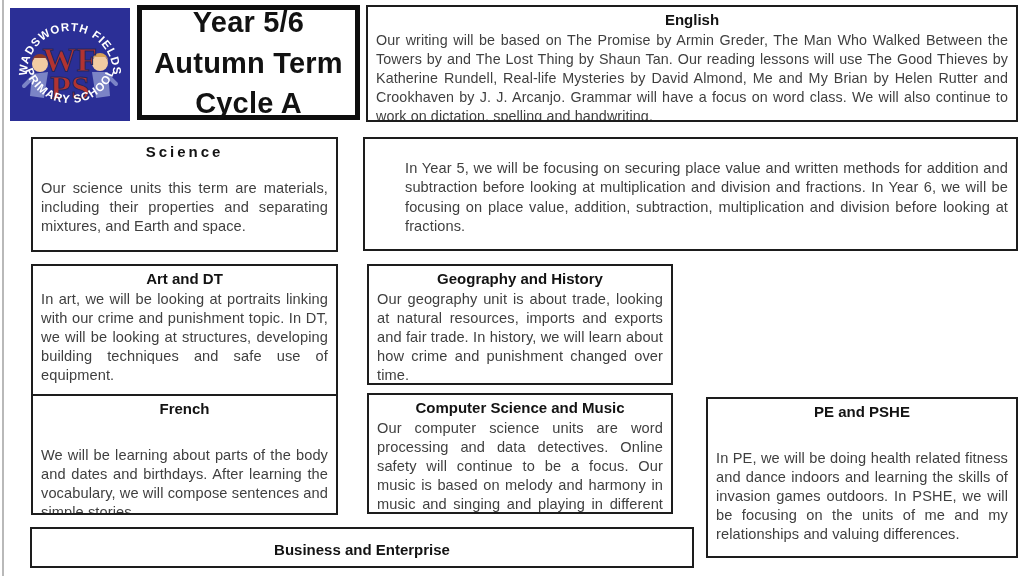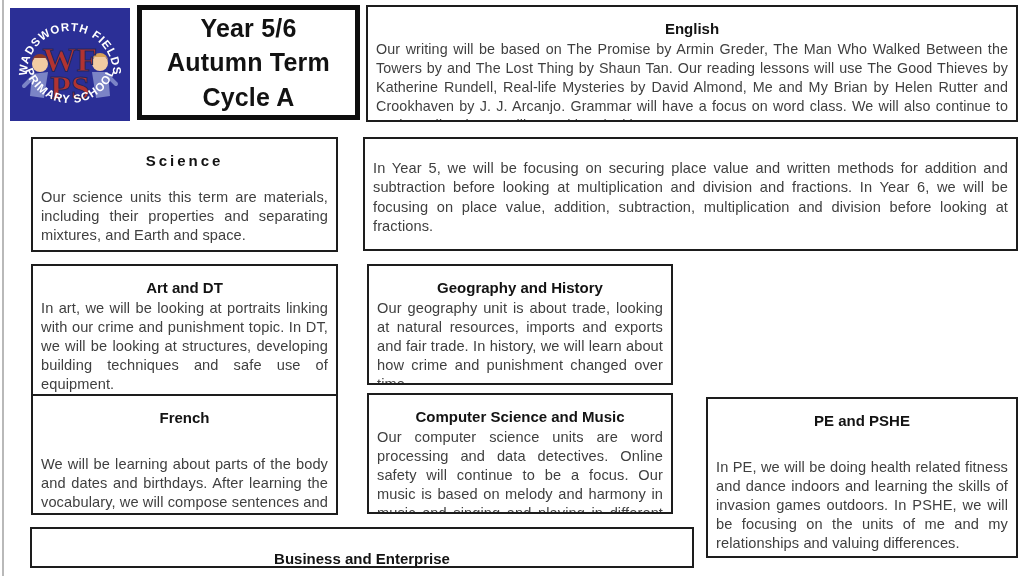--- a/index.html
+++ b/index.html
@@ -14,43 +14,43 @@
   
   .logo { position:absolute; left:10px; top:8px; width:120px; height:113px; }
   .logo svg { display:block; width:100%; height:100%; }
   .arc-text { fill:#ffffff; font-family:"Liberation Sans",sans-serif; font-size:11.5px; font-weight:bold; letter-spacing:1px; }
   .monogram { fill:#b23331; stroke:#23275e; stroke-width:1; font-family:"Liberation Serif",serif; font-weight:bold; font-size:34px; text-anchor:middle; }
   
   .title-box {
     position:absolute; left:137px; top:5px; width:223px; height:115px;
     border:5px solid #0e0e0e; box-sizing:border-box; background:#ffffff;
     display:flex; flex-direction:column; justify-content:center; align-items:center;
-    font-size:25px; font-weight:bold; color:#121212; line-height:1.38; text-align:center;
+    font-size:29px; font-weight:bold; color:#121212; line-height:1.38; text-align:center;
     letter-spacing:0.2px;
   }
   
   .box {
     position:absolute; border:2px solid #1d1d1d; box-sizing:border-box;
     background:#ffffff; color:#3f3f3f; padding:3px 8px 2px 8px; overflow:hidden;
   }
   .heading {
     text-align:center; font-weight:bold; color:#131313; font-size:15px;
-    line-height:1.25; margin:10px 0 1px 0;
+    line-height:1.25; margin:1px 0 1px 0;
   }
   .body {
     font-size:14.6px; line-height:1.3; text-align:justify; letter-spacing:0.1px;
   }
   .gap-md { margin-top:17px; }
   .gap-lg { margin-top:27px; }
   #box-english   { left:366px; top:5px;   width:652px; height:117px; }
   #box-english .body { font-size:14.3px; line-height:1.33; }
   #box-science   { left:31px;  top:137px; width:307px; height:115px; }
   #box-science .heading { letter-spacing:3px; }
   #box-maths     { left:363px; top:137px; width:655px; height:114px; }
-  #box-maths .body { line-height:1.32; }
+  #box-maths .body { line-height:1.32;margin-left:32px; }
   #box-art       { left:31px;  top:264px; width:307px; height:157px; }
   #box-geo       { left:367px; top:264px; width:306px; height:121px; }
   #box-re        { left:706px; top:266px; width:312px; height:119px; }
   #box-french    { left:31px;  top:394px; width:307px; height:121px; }
   #box-cs        { left:367px; top:393px; width:306px; height:121px; }
   #box-pe        { left:706px; top:397px; width:312px; height:161px; }
   #box-business  { left:30px;  top:527px; width:664px; height:41px; padding-top:11px; }
   #box-business .body { text-align:center;margin-top:36px; }
 </style>
 </head>

